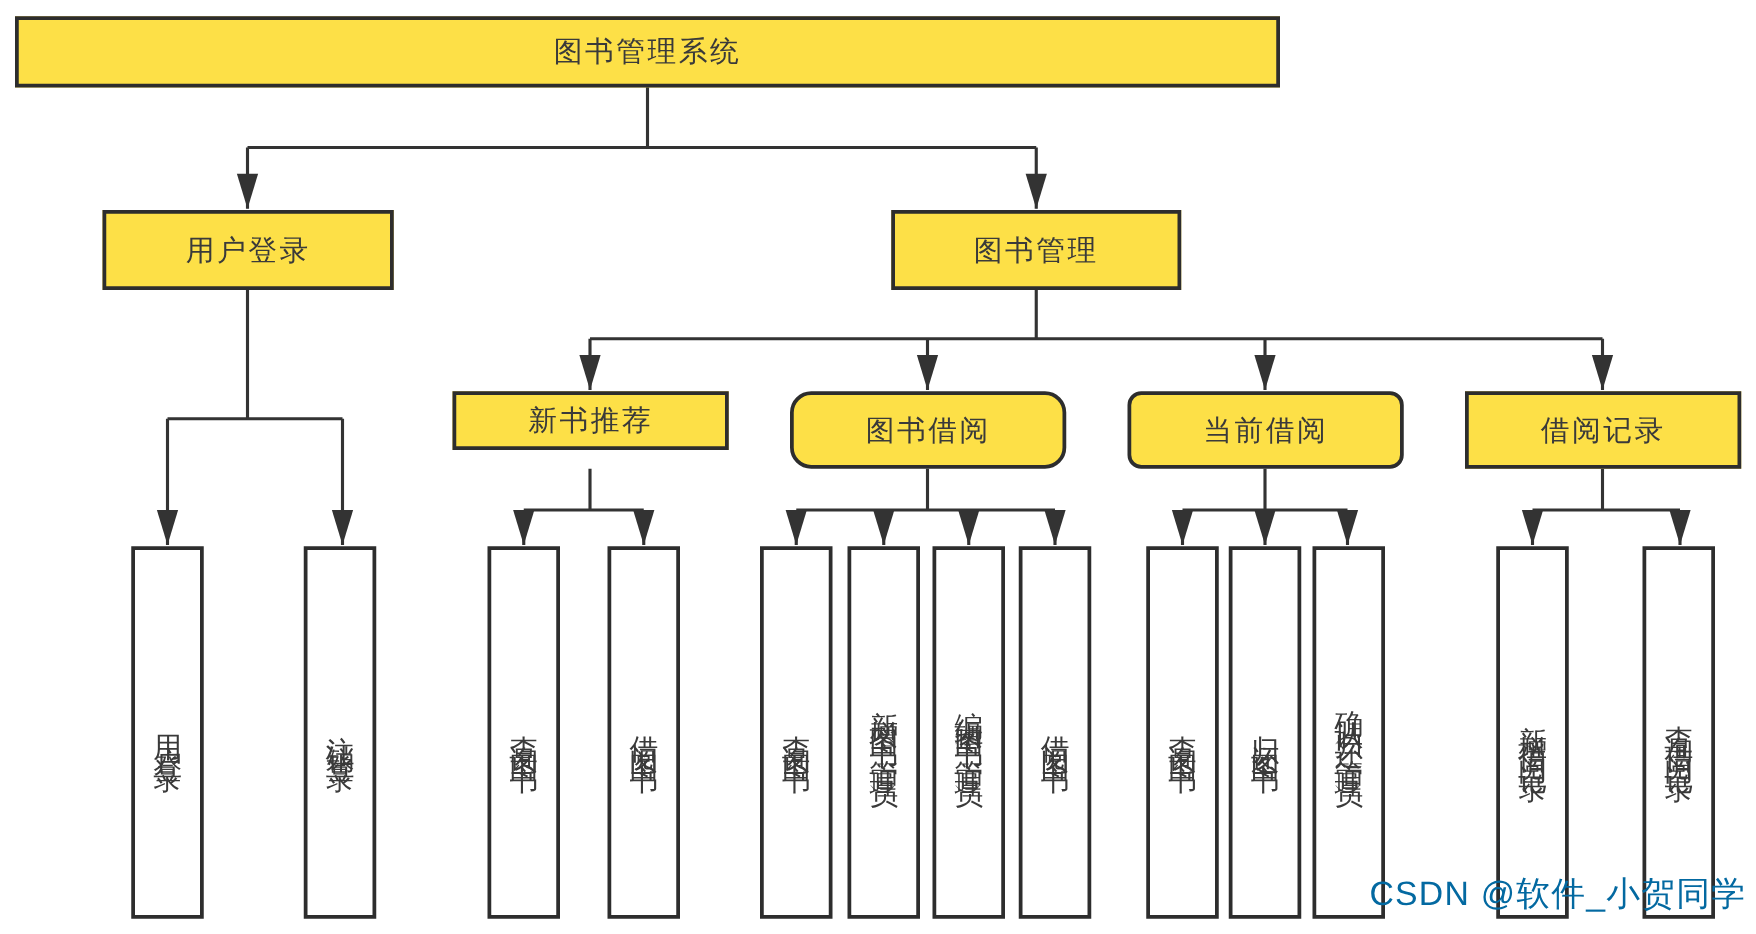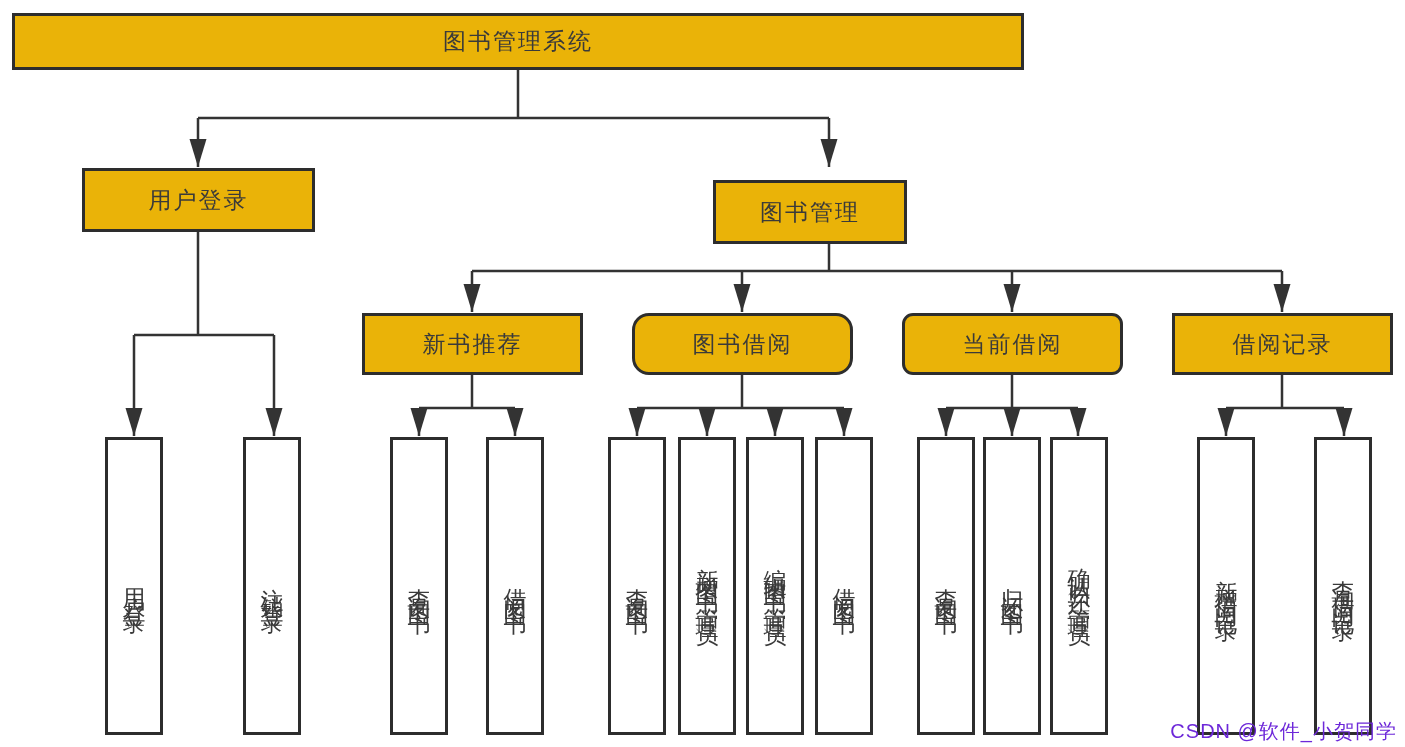--- a/index.html
+++ b/index.html
@@ -14,21 +14,21 @@
   .connector-layer {
     position: absolute;
     left: 0; top: 0;
     width: 1405px; height: 747px;
     pointer-events: none;
   }
   .hbox {
     position: absolute;
     box-sizing: border-box;
     border: 3px solid #2d2d2d;
-    background: #eab308;
+    background: #fde047;
     display: flex;
     align-items: center;
     justify-content: center;
     font-size: 23px;
     letter-spacing: 2px;
     color: #3a3a3a;
     white-space: nowrap;
   }
   .vbox {
     position: absolute;
@@ -44,23 +44,23 @@
     writing-mode: vertical-rl;
     text-orientation: mixed;
     font-size: 23px;
     letter-spacing: 8px;
     color: #3a3a3a;
     line-height: 1;
   }
   .watermark {
     position: absolute;
     right: 8px;
-    bottom: 2px;
-    font-size: 20px;
-    color: #6d28d9;
+    bottom: 14px;
+    font-size: 27px;
+    color: #0369a1;
     letter-spacing: 1px;
     white-space: nowrap;
     z-index: 5;
   }
   svg path { stroke: #333333; stroke-width: 2.5; fill: none; }
   svg polygon { fill: #333333; stroke: none; }
 </style>
 </head>
 <body>
 
@@ -105,23 +105,23 @@
     <g>
       <path d="M1282 375 V408 M1226 408 H1344 M1226 408 V436 M1344 408 V436"></path>
       <polygon points="1217.5,408 1234.5,408 1226,436"></polygon>
       <polygon points="1335.5,408 1352.5,408 1344,436"></polygon>
     </g>
   </svg>
 
   <div class="hbox" style="left:12px; top:13px; width:1012px; height:57px;">图书管理系统</div>
 
   <div class="hbox" style="left:82px; top:168px; width:233px; height:64px;">用户登录</div>
-  <div class="hbox" style="left:713px; top:168px; width:194px; height:64px;margin-top:12px;">图书管理</div>
+  <div class="hbox" style="left:713px; top:168px; width:232px; height:64px;">图书管理</div>
 
-  <div class="hbox" style="left:362px; top:313px; width:221px; height:62px;text-align:right;">新书推荐</div>
+  <div class="hbox" style="left:362px; top:313px; width:221px; height:47px;text-align:right;">新书推荐</div>
   <div class="hbox" style="left:632px; top:313px; width:221px; height:62px;border-radius:17px;">图书借阅</div>
   <div class="hbox" style="left:902px; top:313px; width:221px; height:62px;border-radius:11px;">当前借阅</div>
   <div class="hbox" style="left:1172px; top:313px; width:221px; height:62px;">借阅记录</div>
 
   <div class="vbox" style="left:105px;">用户登录</div>
   <div class="vbox" style="left:243px;">注销登录</div>
 
   <div class="vbox" style="left:390px;">查询图书</div>
   <div class="vbox" style="left:486px;">借阅图书</div>
 

